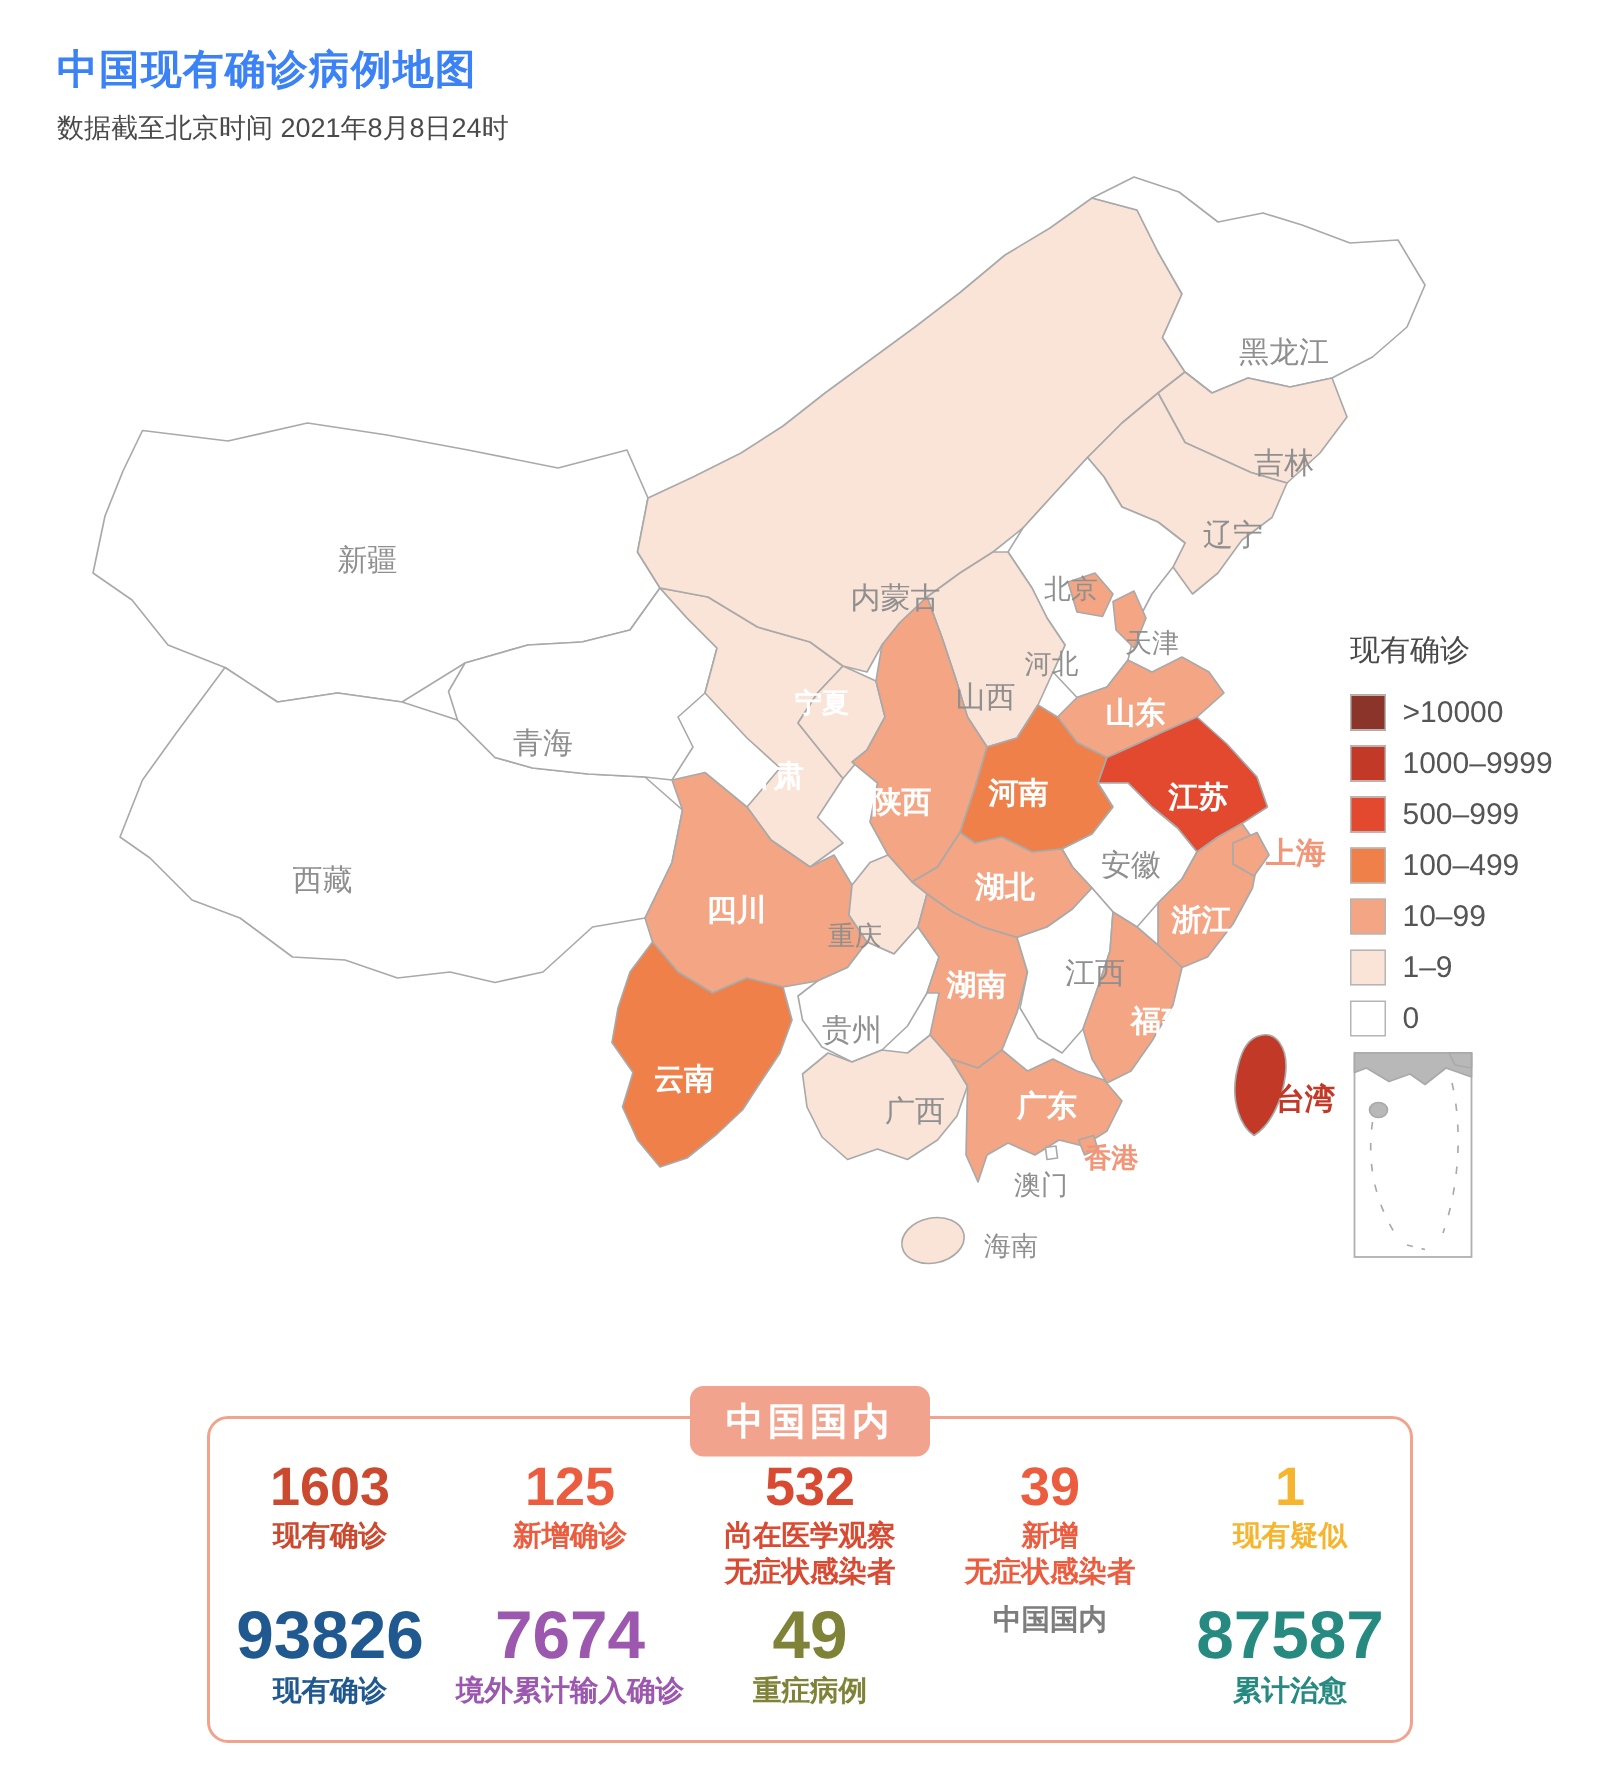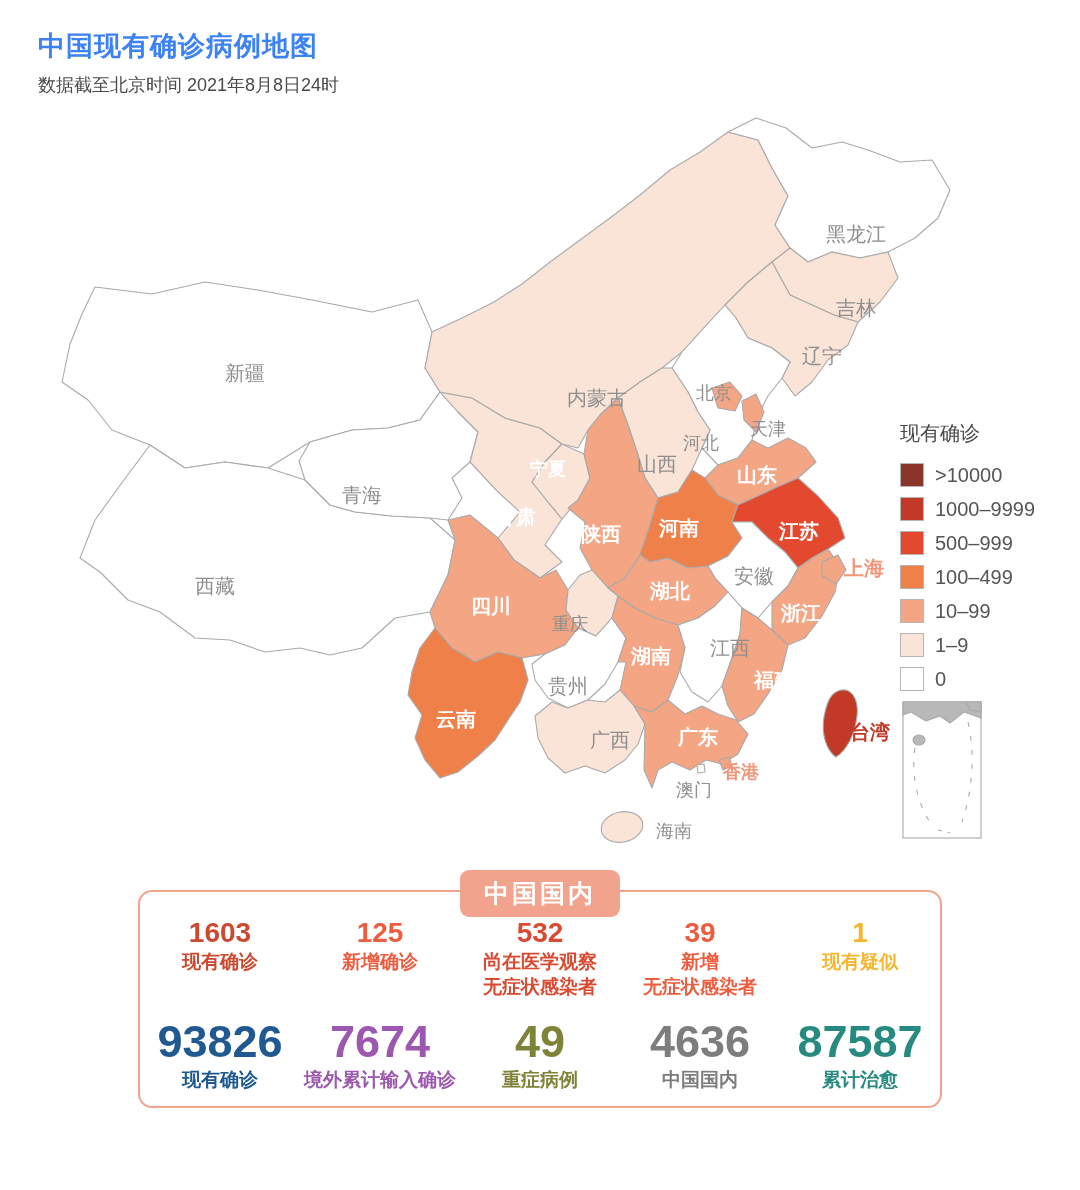--- a/index.html
+++ b/index.html
@@ -11,29 +11,29 @@
   #map-svg{position:absolute;left:0;top:0;}
   #map-svg path,#map-svg ellipse{stroke:#a9a9a9;stroke-width:1.1;stroke-linejoin:round;}
   #map-svg text{font-size:20px;text-anchor:middle;dominant-baseline:middle;}
   #map-svg text.sm{font-size:18px;}
   #map-svg text.wlbl{font-weight:bold;}
   .legend{position:absolute;left:900px;top:420px;}
   .legend-title{font-size:20px;color:#4a4a4a;margin-bottom:16px;}
   .lg-row{display:flex;align-items:center;margin-bottom:10px;}
   .lg-swatch{width:22px;height:22px;border:1px solid #b5b5b5;flex:0 0 auto;}
   .lg-label{font-size:20px;color:#555;margin-left:11px;white-space:nowrap;}
-  .panel{position:absolute;left:138px;top:890px;width:800px;height:214px;
+  .panel{position:absolute;left:138px;top:944px;width:800px;height:214px;
          border:2px solid #c2410c;border-radius:14px;}
   .badge{position:absolute;left:50%;top:-22px;transform:translateX(-50%);
          background:#f2a38e;color:#fff;font-size:25px;font-weight:bold;
          letter-spacing:3px;padding:7px 24px;border-radius:9px;white-space:nowrap;}
   .stats-grid{display:grid;grid-template-columns:repeat(5,1fr);text-align:center;}
   .row1{margin-top:26px;}
-  .row2{margin-top:18px;}
-  .stat-value{font-size:28px;font-weight:bold;line-height:1.05;}
+  .row2{margin-top:4px;}
+  .stat-value{font-size:36px;font-weight:bold;line-height:1.05;}
   .row2 .stat-value{font-size:45px;}
   .stat-label{font-size:19px;font-weight:bold;line-height:1.3;margin-top:3px;white-space:pre-line;}
 </style>
 </head>
 <body>
 
 <div class="header">
   <div class="title">中国现有确诊病例地图</div>
   <div class="subtitle">数据截至北京时间 2021年8月8日24时</div>
 </div>
@@ -187,21 +187,20 @@
     </div>
     <div class="stat">
       <div class="stat-value" style="color: rgb(156, 87, 174);">7674</div>
       <div class="stat-label" style="color: rgb(156, 87, 174);">境外累计输入确诊</div>
     </div>
     <div class="stat">
       <div class="stat-value" style="color: rgb(127, 131, 56);">49</div>
       <div class="stat-label" style="color: rgb(127, 131, 56);">重症病例</div>
     </div>
     <div class="stat">
-      <div class="stat-value" style="color: rgb(125, 125, 125);">4636</div>
       <div class="stat-label" style="color: rgb(125, 125, 125);">中国国内</div>
     </div>
     <div class="stat">
       <div class="stat-value" style="color: rgb(39, 138, 128);">87587</div>
       <div class="stat-label" style="color: rgb(39, 138, 128);">累计治愈</div>
     </div>
   </div>
 </div>
 
 </body></html>

